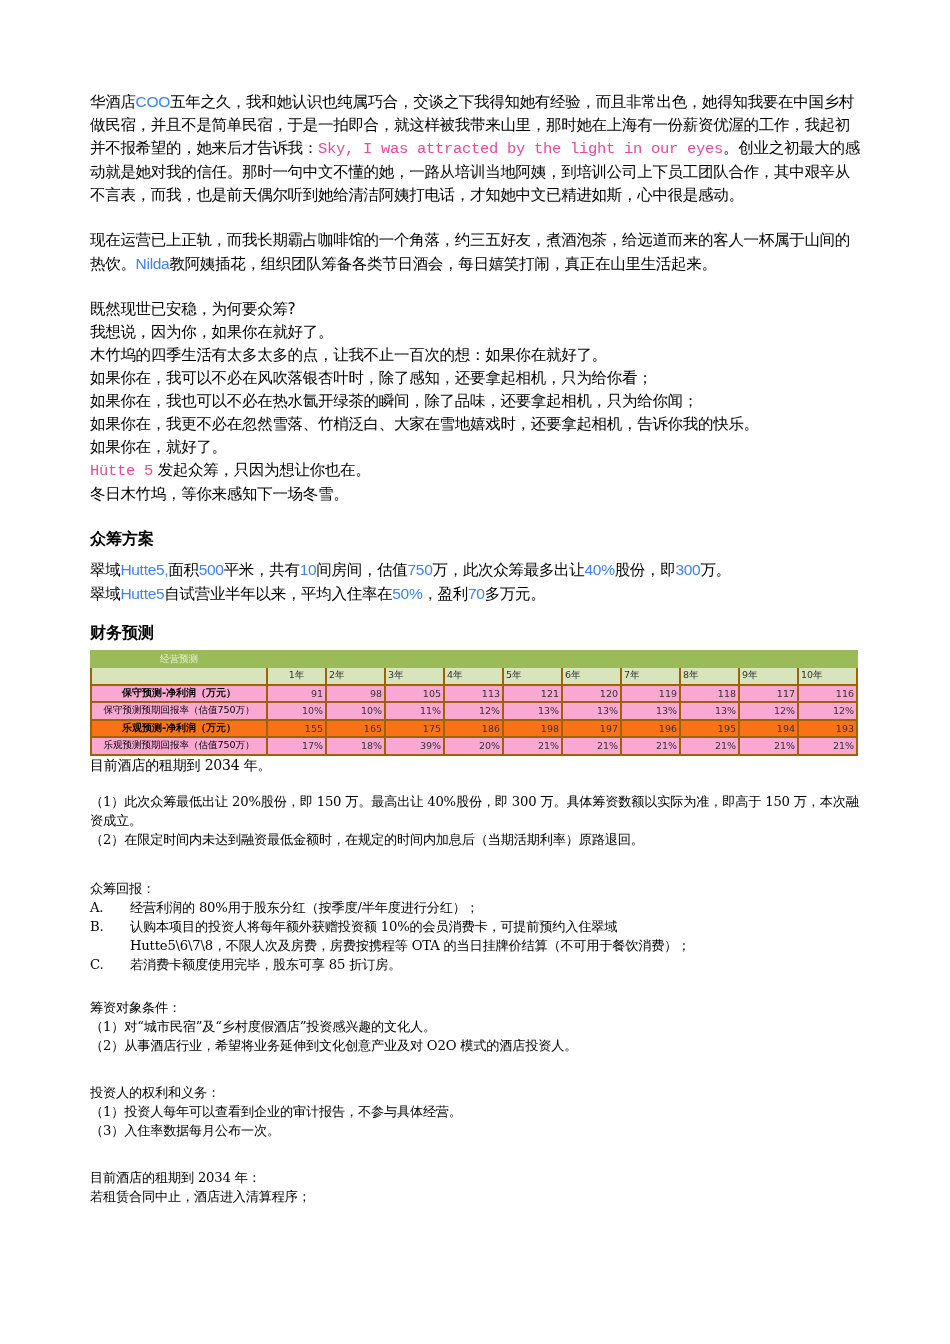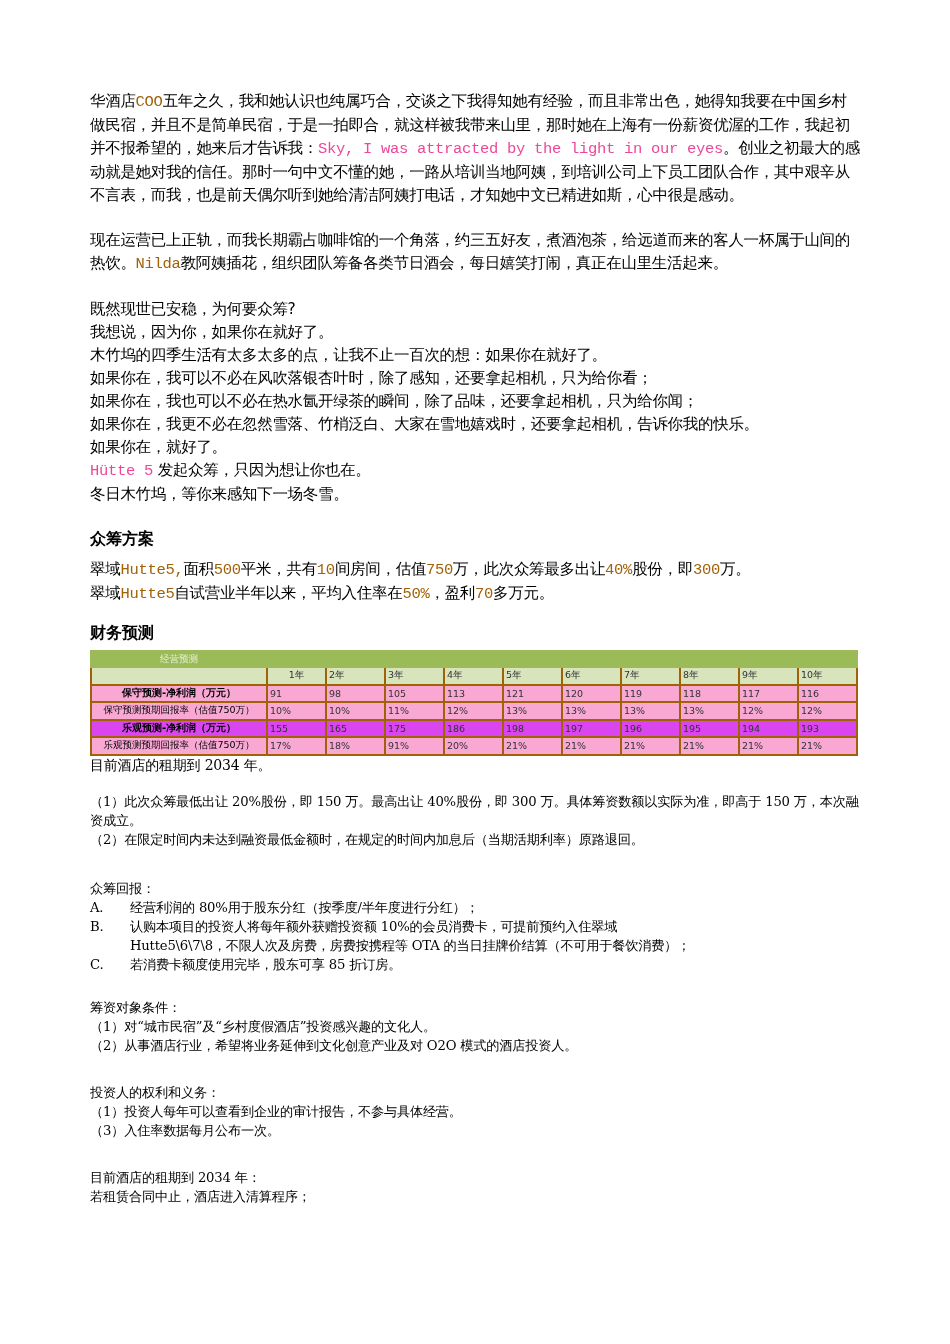--- a/index.html
+++ b/index.html
@@ -1,40 +1,40 @@
 <!DOCTYPE html>
 <html><head>
 <meta charset="utf-8">
 <style>
   html, body { margin: 0; padding: 0; background: #ffffff; }
   body { width: 950px; height: 1344px; position: relative; overflow: hidden; color: #000; }
   .page { position: absolute; left: 90px; top: 90px; width: 770px; }
   .sans { font-family: "DejaVu Sans", "Liberation Sans", sans-serif; font-size: 15.5px; line-height: 23px; letter-spacing: -0.3px; }
   .mono { font-family: "Liberation Mono", "DejaVu Sans Mono", monospace; color: #ec4899; }
-  .serifm { font-family: Liberation Mono, monospace; color: #a16207; }
+  .serifm { font-family: Liberation Sans, sans-serif; color: #3b82f6; }
   p { margin: 0; }
   .gap { height: 22px; }
   .head { font-family: "DejaVu Sans", "Liberation Sans", sans-serif; font-weight: bold; font-size: 16px; line-height: 22px; margin: 0; }
   .serif { font-family: "DejaVu Serif", "Liberation Serif", serif; font-size: 13.2px; line-height: 19px; letter-spacing: -0.2px; }
   .li { display: flex; }
   .li .mk { width: 40px; flex: 0 0 40px; }
   .li .tx { flex: 1; }
   .ind { padding-left: 40px; }
 
   
   table.fin { border-collapse: collapse; width: 768px; table-layout: fixed; font-family: "DejaVu Sans", "Liberation Sans", sans-serif; font-size: 9.5px; margin-top: 2px; }
   table.fin td { height: 15.5px; padding: 0 2px; border: 2px solid #a16207; white-space: nowrap; overflow: hidden; }
   table.fin tr.title td { background: #9bbb59; color: #e8f0d8; height: 14px; border-color: #9bbb59; }
   table.fin tr.title td.sep { border-left: 1px solid #b9d08b; }
   table.fin tr.years td { background: #d8e4bc; color: #333; }
   table.fin tr.light td { background: #f9a8d4; }
-  table.fin tr.band td { background: #d946ef; }
+  table.fin tr.band td { background: #f97316; }
   table.fin td.lbl { text-align: center; }
   table.fin td.lbl.bold { font-weight: bold; font-size: 10px; }
-  table.fin td.num { text-align: left; color: #333; }
+  table.fin td.num { text-align: right; color: #333; }
   table.fin td.yr { text-align: left; }
   table.fin td.yr.c { text-align: center; }
   table.fin col.c0 { width: 176px; }
 </style>
 </head>
 <body>
 
 <div class="page">
 
   <p class="sans"><span class="sans">华酒店</span><span class="serifm">COO</span><span class="sans">五年之久，我和她认识也纯属巧合，交谈之下我得知她有经验，而且非常出色，她得知我要在中国乡村做民宿，并且不是简单民宿，于是一拍即合，就这样被我带来山里，那时她在上海有一份薪资优渥的工作，我起初并不报希望的，她来后才告诉我：</span><span class="mono">Sky, I was attracted by the light in our eyes</span><span class="sans">。创业之初最大的感动就是她对我的信任。那时一句中文不懂的她，一路从培训当地阿姨，到培训公司上下员工团队合作，其中艰辛从不言表，而我，也是前天偶尔听到她给清洁阿姨打电话，才知她中文已精进如斯，心中很是感动。</span></p>
@@ -132,21 +132,21 @@
           <td class="num">197</td>
           <td class="num">196</td>
           <td class="num">195</td>
           <td class="num">194</td>
           <td class="num">193</td>
         </tr>
         <tr class="light">
           <td class="lbl">乐观预测预期回报率（估值750万）</td>
           <td class="num">17%</td>
           <td class="num">18%</td>
-          <td class="num">91%</td>
+          <td class="num">39%</td>
           <td class="num">20%</td>
           <td class="num">21%</td>
           <td class="num">21%</td>
           <td class="num">21%</td>
           <td class="num">21%</td>
           <td class="num">21%</td>
           <td class="num">21%</td>
         </tr>
       </tbody>
   </table>

